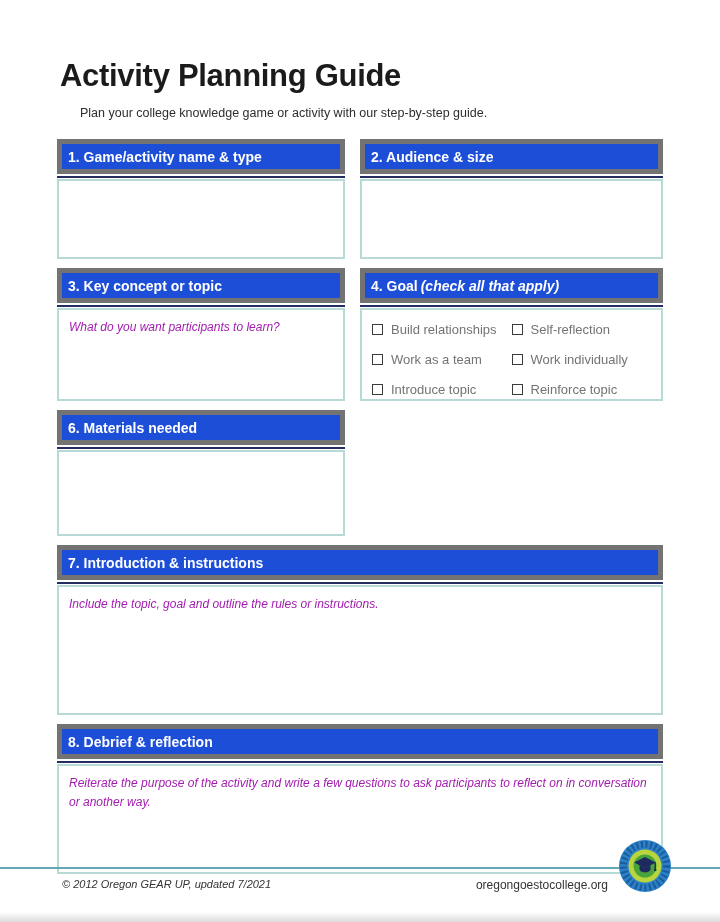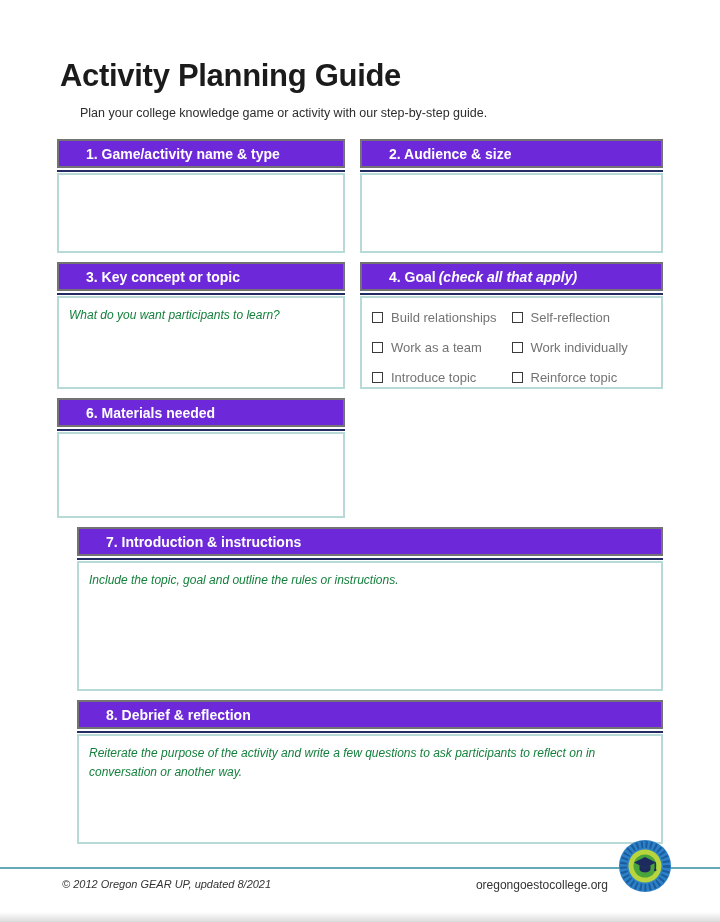--- a/index.html
+++ b/index.html
@@ -23,33 +23,33 @@
   }
   .subtitle {
     position:absolute; left:60px; top:106px;
     font-size:12.5px; color:#2d2d2d;margin-left:20px;
   }
   .form-grid {
     position:absolute; left:57px; top:139px; width:606px;
     display:grid; grid-template-columns:288px 303px; column-gap:15px;
   }
   .section { margin-bottom:9px; }
-  .span2 { grid-column:1 / span 2;margin-left:20px; }
+  .span2 { grid-column:1 / span 2; }
   .sec-header {
-    background:#6d28d9; border:2px solid #737373;
+    background:#1d4ed8; border:5px solid #737373;
     color:#ffffff; font-weight:bold; font-size:14px;
-    padding:5px 10px 4px 27px; line-height:16px;
+    padding:5px 10px 4px 6px; line-height:16px;
   }
   .sec-header .it { font-style:italic; margin-left:3px;text-align:center; }
   .sec-rule { height:2px; background:#232d64; margin-top:2px; }
   .sec-body {
     border:2px solid #b7dad7; background:#ffffff; margin-top:1px;
     padding:8px 10px;
   }
-  .hint { font-size:12px; font-style:italic; color:#15803d; line-height:1.55; }
+  .hint { font-size:12px; font-style:italic; color:#a21caf; line-height:1.55; }
   .h80  { height:80px; }
   .h93  { height:93px; }
   .h86  { height:86px; }
   .h130 { height:130px; }
   .h110 { height:110px; }
   .goal-grid {
     display:grid; grid-template-columns:1fr 1fr;
     row-gap:15px; padding-top:4px;
   }
   .goal-opt { font-size:13px; color:#737373; white-space:nowrap; }
@@ -162,21 +162,21 @@
       </div>
       <div class="sec-rule"></div>
       <div class="sec-body h110">
         <p class="hint">Reiterate the purpose of the activity and write a few questions to ask participants to reflect on in conversation or another way.</p>
       </div>
     </div>
 
   </div>
 
   <div class="footer-line"></div>
-  <div class="copyright">© 2012 Oregon GEAR UP, updated 8/2021</div>
+  <div class="copyright">© 2012 Oregon GEAR UP, updated 7/2021</div>
   <div class="site">oregongoestocollege.org</div>
 
   <svg class="logo" viewBox="0 0 52 52">
     <circle cx="26" cy="26" r="26" fill="#2c80c6"></circle>
     <circle cx="26" cy="26" r="21.5" fill="none" stroke="#1b5c9e" stroke-width="7" stroke-dasharray="2 2.6"></circle>
     <circle cx="26" cy="26" r="16.5" fill="#b9d53d"></circle>
     <circle cx="26" cy="26" r="11.5" fill="#4aa43c"></circle>
     <g>
       <path d="M26 17 L37 22.5 L26 28 L15 22.5 Z" fill="#1d2a5e"></path>
       <path d="M20.5 25 v4 c0 2 2.5 3.4 5.5 3.4 s5.5 -1.4 5.5 -3.4 v-4 L26 27.8 Z" fill="#1d2a5e"></path>

